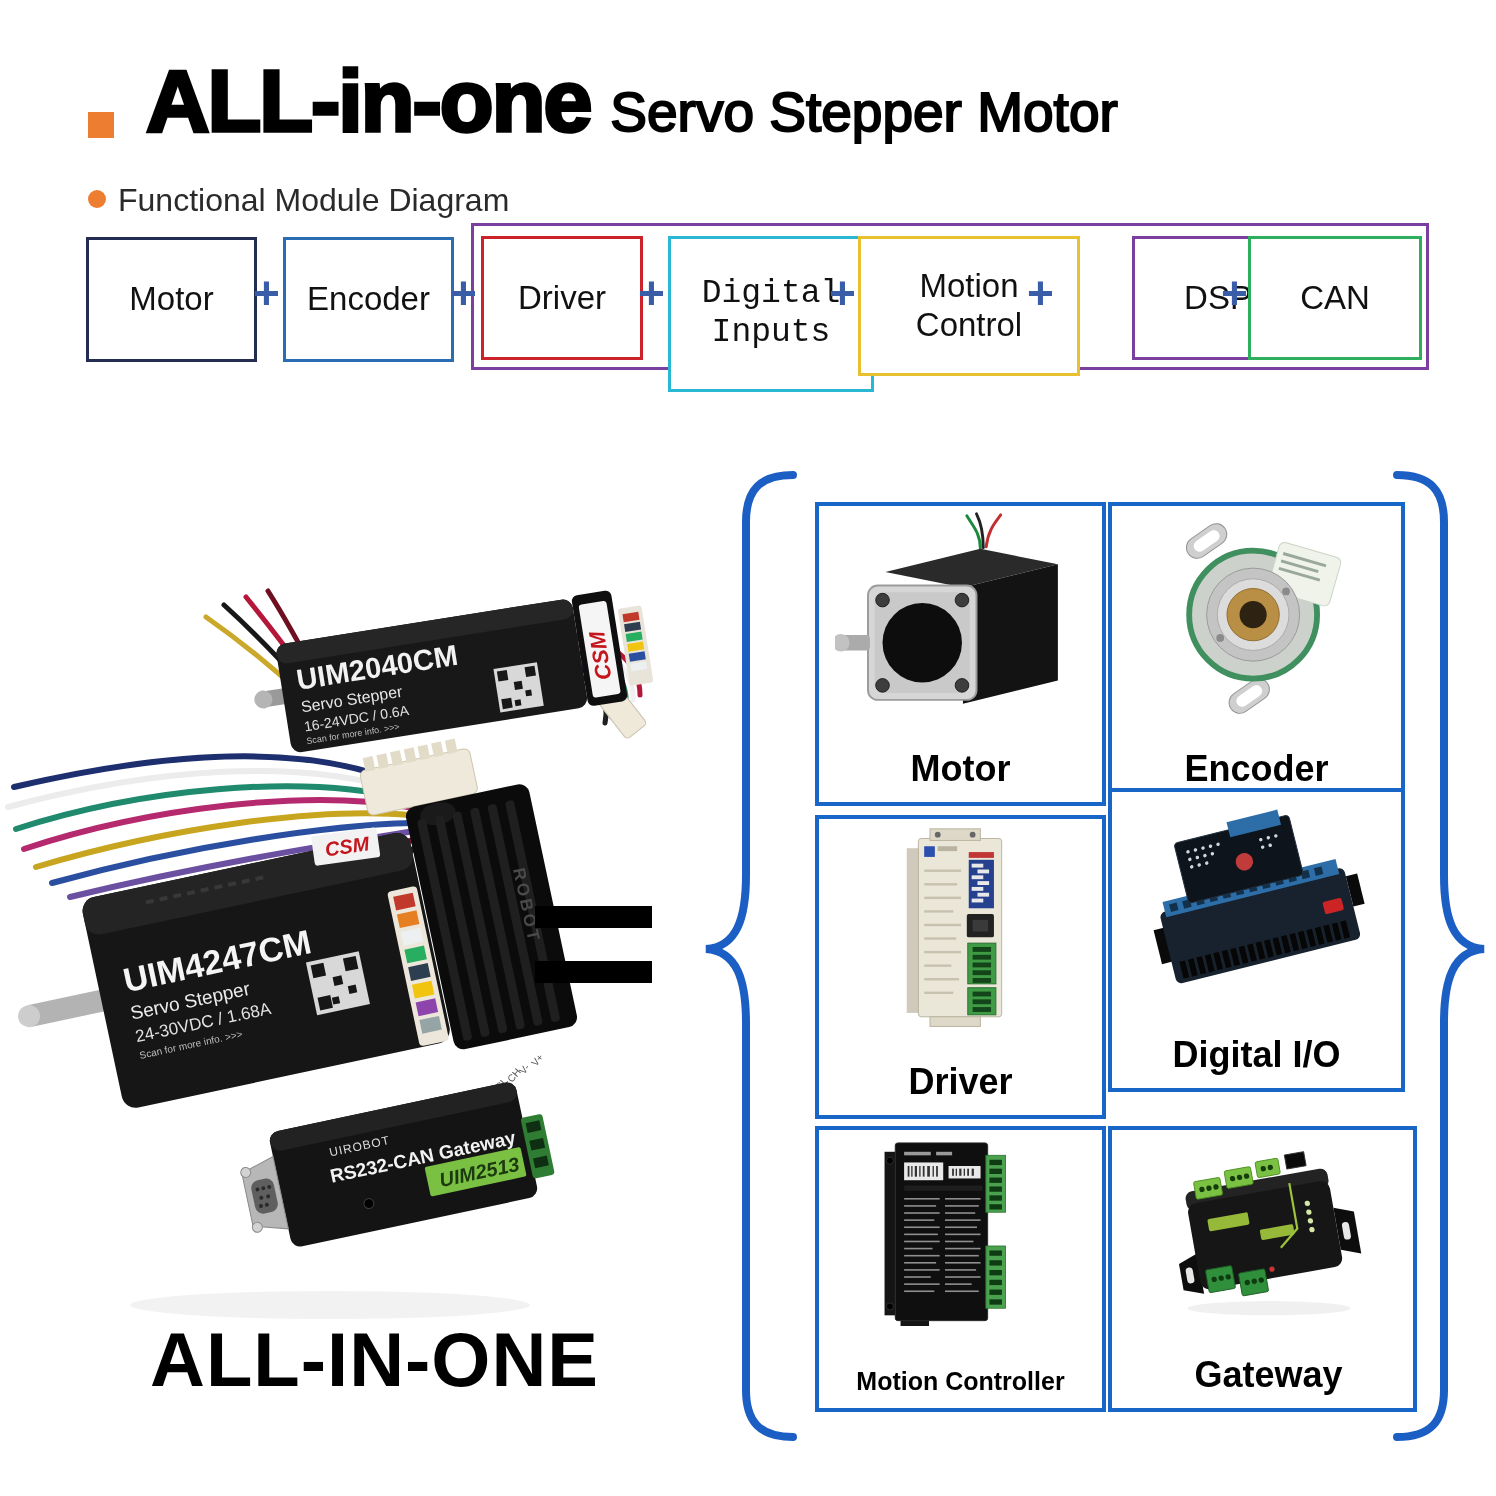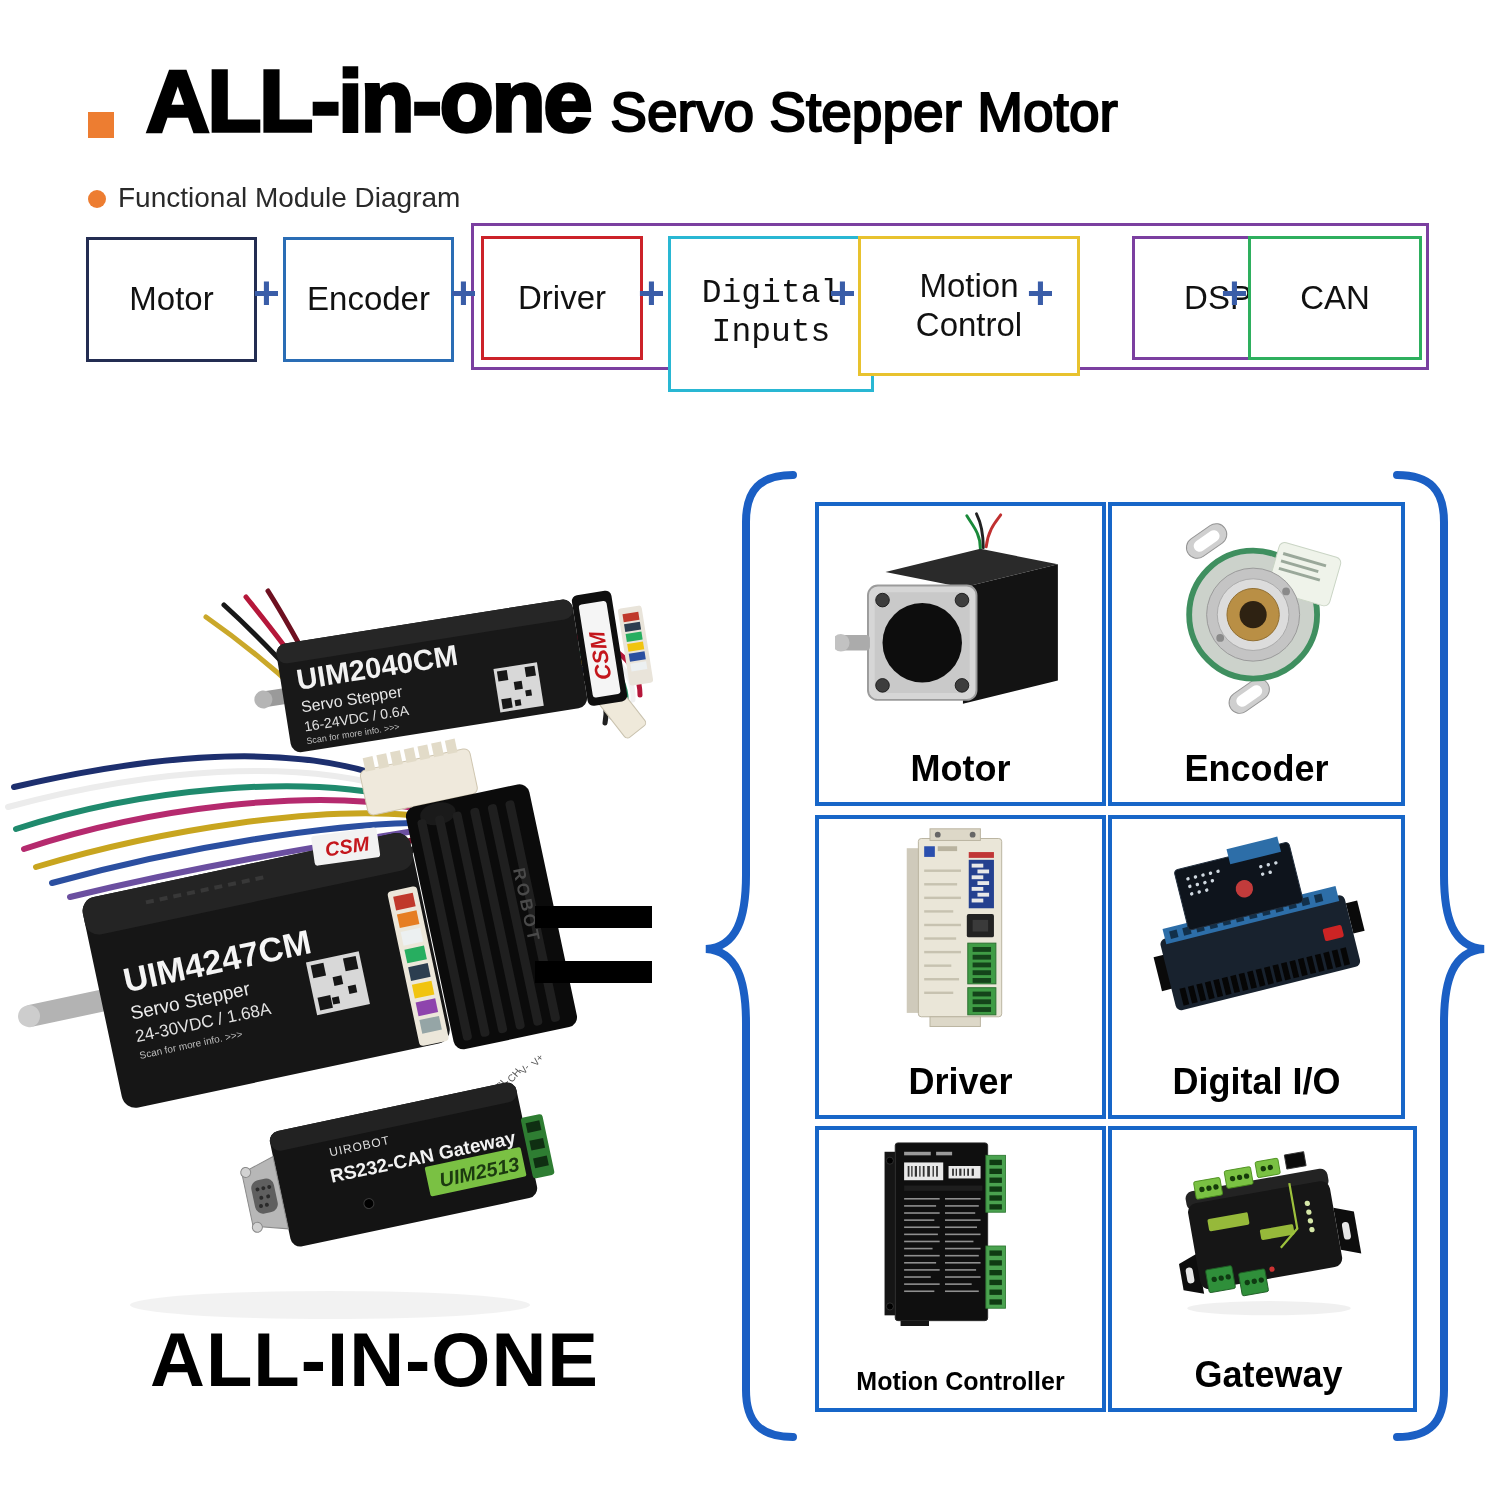--- a/index.html
+++ b/index.html
@@ -6,21 +6,21 @@
   .canvas{position:relative;width:1496px;height:1496px;background:#fff;overflow:hidden;
           font-family:"Liberation Sans",sans-serif;color:#000}
   .abs{position:absolute}
 
   
   .bullet-square{left:88px;top:112px;width:26px;height:26px;background:#ED7D31}
   .title{left:146px;top:50px;white-space:nowrap;line-height:1.15}
   .t-main{font-size:88px;font-weight:bold;letter-spacing:-2px;-webkit-text-stroke:3.5px #000}
   .t-sub{font-size:55px;font-weight:400;-webkit-text-stroke:2px #000;margin-left:20px}
   .bullet-dot{left:88px;top:190px;width:18px;height:18px;border-radius:50%;background:#ED7D31}
-  .section-label{left:118px;top:182px;font-size:28px;color:#2a2a2a}
+  .section-label{left:118px;top:182px;font-size:32px;color:#2a2a2a}
 
   
   .fgroup{left:471px;top:223px;width:952px;height:141px;border:3px solid #7b3fa0}
   .fbox{border:3px solid #000;display:flex;align-items:center;justify-content:center;
         text-align:center;font-size:33px;line-height:1.18;background:#fff;color:#111}
   .plus{font-size:46px;font-weight:bold;color:#3a5da8;top:270px;line-height:1}
 
   
   .eqbar{left:535px;width:117px;height:22px;background:#000}
   .caption{left:150px;top:1316px;font-size:76px;font-weight:bold;letter-spacing:1px}
@@ -367,21 +367,21 @@
       <rect x="137" y="170" width="29" height="28" fill="#3f9c45" stroke="#2c6e30"></rect>
       <g fill="#14441a">
           <rect x="142" y="174" width="19" height="5"></rect>
           <rect x="142" y="182" width="19" height="5"></rect>
           <rect x="142" y="190" width="19" height="5"></rect>
         </g>
     </svg>
     <div class="cell-label">Driver</div>
   </div>
 
-  <div class="abs cell" style="left: 1108px; top: 815px; width: 289px; height: 296px; border-color: rgb(23, 102, 200);">
+  <div class="abs cell" style="left: 1108px; top: 788px; width: 289px; height: 296px; border-color: rgb(23, 102, 200);">
     <svg width="252" height="218" viewBox="0 0 260 225">
       <g transform="rotate(-14 130 112)">
         <rect x="20" y="112" width="14" height="36" fill="#0a0a0a"></rect>
         <rect x="226" y="106" width="12" height="32" fill="#0a0a0a"></rect>
         <rect x="30" y="96" width="196" height="76" rx="6" fill="#18222e"></rect>
         <g fill="#060606">
           <rect x="38" y="150" width="6" height="18"></rect>
             <rect x="47" y="150" width="6" height="18"></rect>
             <rect x="56" y="150" width="6" height="18"></rect>
             <rect x="65" y="150" width="6" height="18"></rect>

